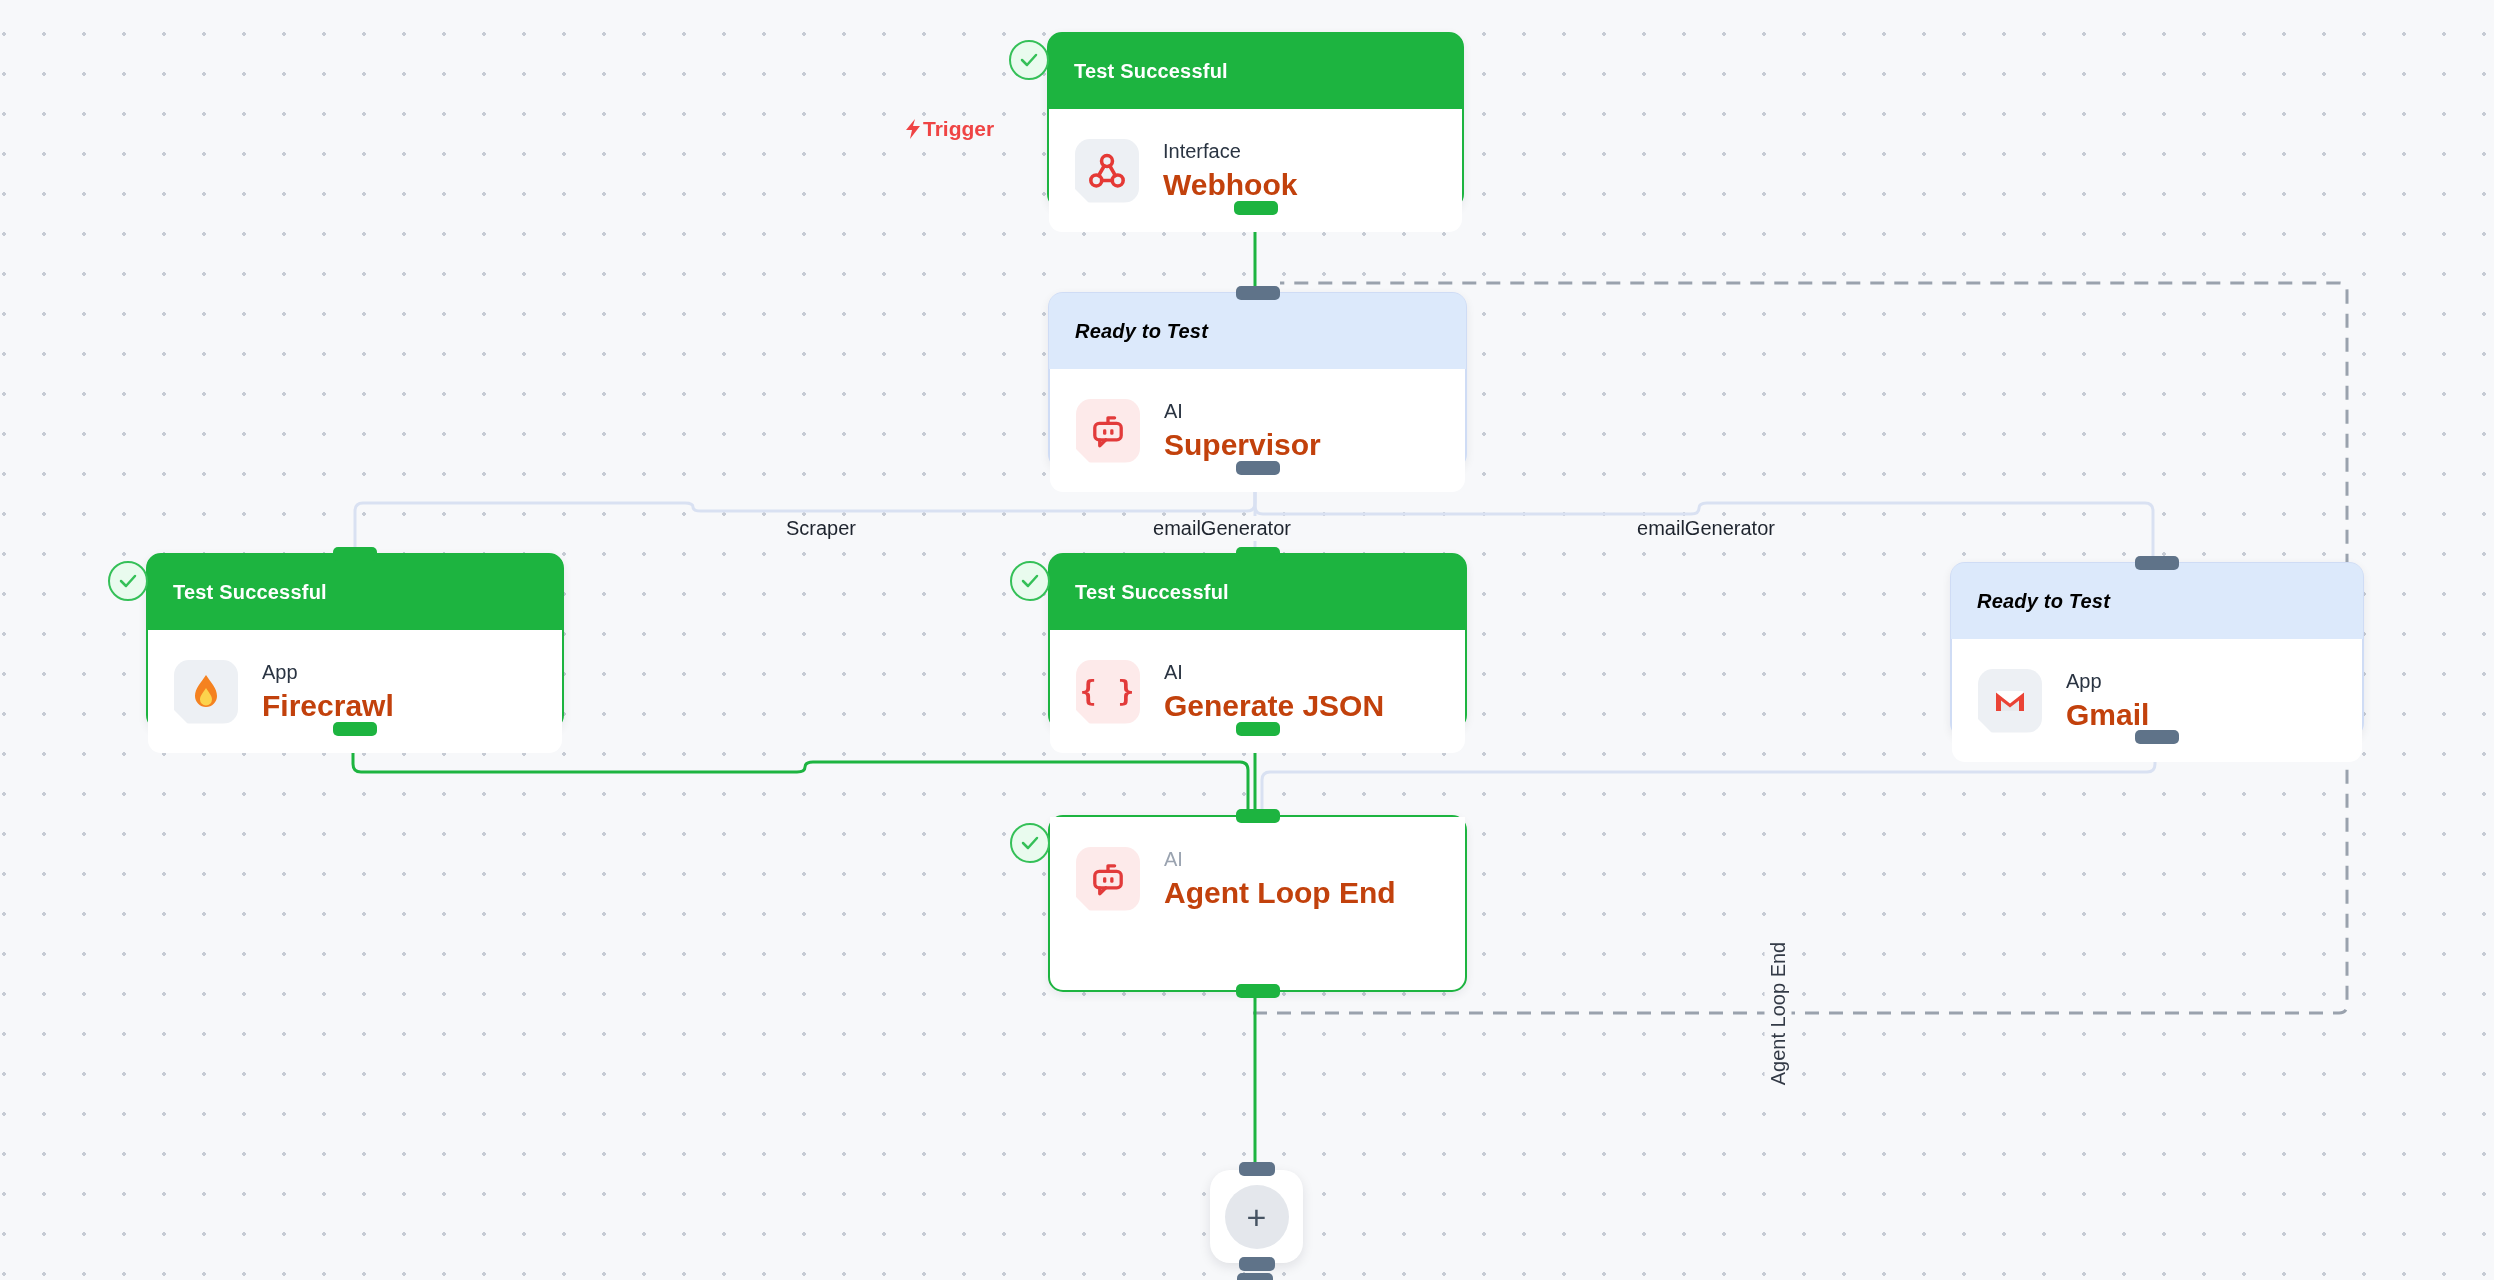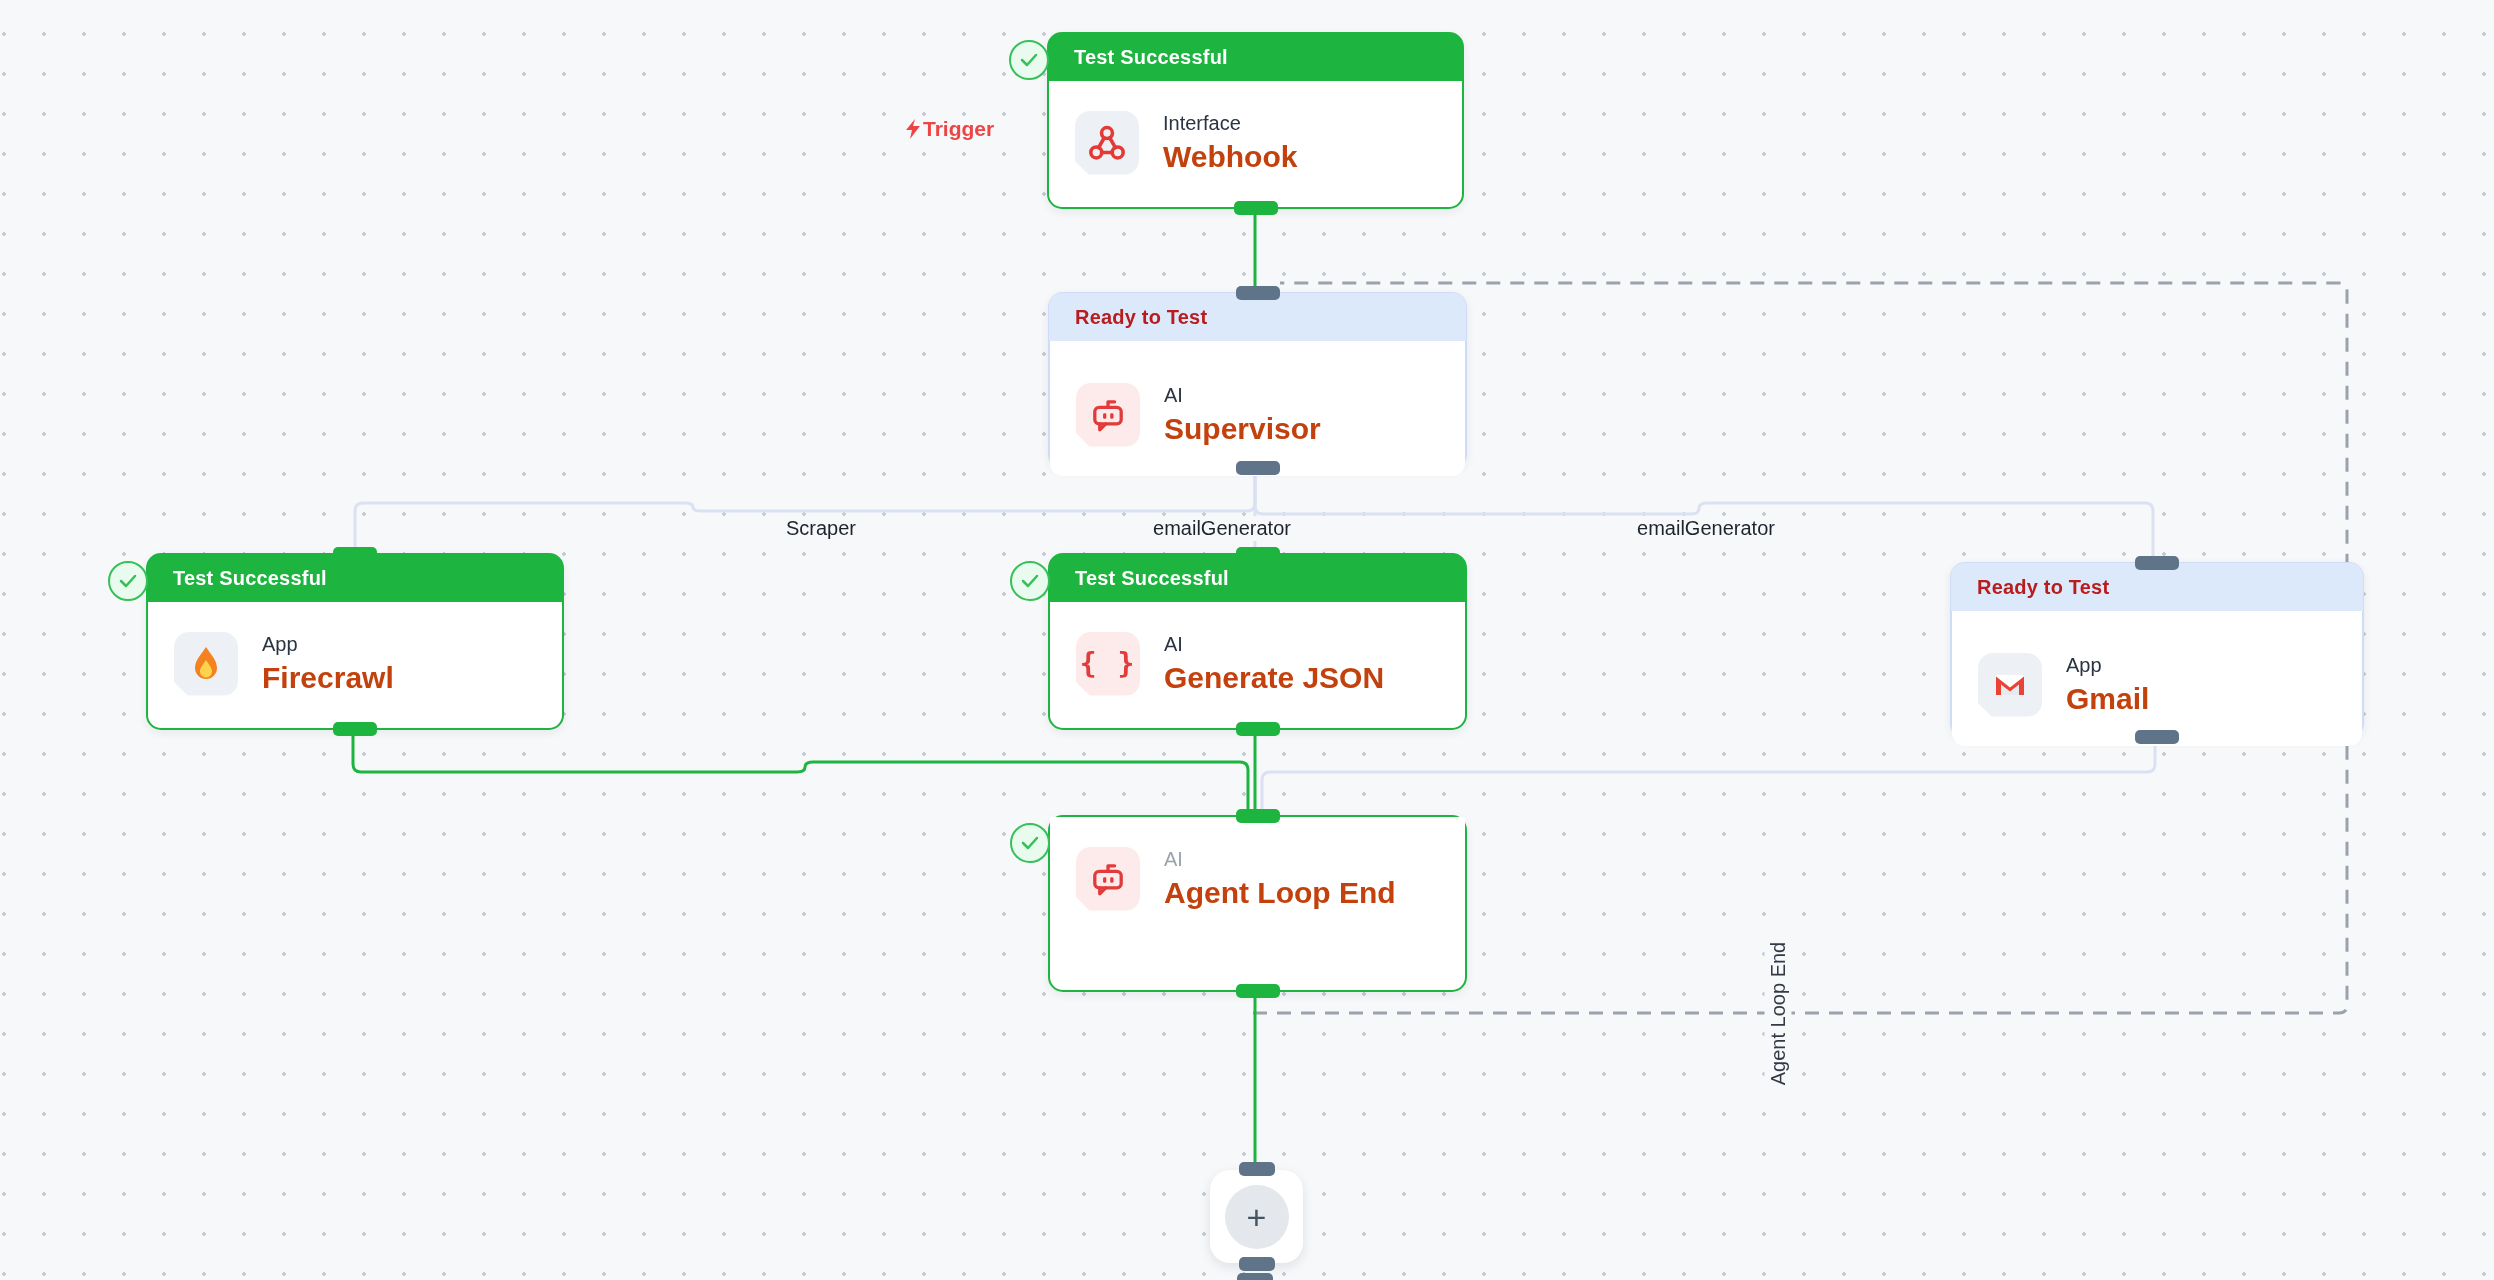--- a/index.html
+++ b/index.html
@@ -10,30 +10,30 @@
     background-image:radial-gradient(circle,#c6cbd4 1.7px,rgba(0,0,0,0) 1.9px);
     background-size:40px 40px;background-position:24px 14px;
   }
   svg.edges{position:absolute;left:0;top:0;z-index:1;}
   .node{
     position:absolute;z-index:3;border-radius:15px;background:#fff;
     box-shadow:0 3px 10px rgba(15,23,42,.07);
   }
   .node .header{
     height:48px;border-radius:13px 13px 0 0;display:flex;align-items:center;
-    padding:0 26px;font-size:20px;font-weight:700;letter-spacing:.2px;
+    padding:14px 26px;font-size:20px;font-weight:700;letter-spacing:.2px;
   }
   .node .body{
     height:123px;display:flex;align-items:center;gap:24px;padding:0 26px;
     background:#fff;border-radius:0 0 13px 13px;
   }
   .node.green{border:2px solid #1db440;}
   .node.green .header{background:#1db440;color:#ffffff;margin:-1px -1px 0 -1px;}
   .node.blue{border:2px solid #cfdcf5;}
-  .node.blue .header{background:#dce9fb;color:#b91c1c;margin:-1px -1px 12px -1px;}
+  .node.blue .header{background:#dce9fb;color:#000000;margin:-1px -1px 0 -1px;font-style:italic;}
   .tile{
     width:64px;height:64px;border-radius:15px;display:flex;align-items:center;justify-content:center;
     clip-path:polygon(0 0,100% 0,100% 100%,21% 100%,0 79%);
     flex:0 0 auto;
   }
   .tile.gray{background:#edf0f4;}
   .tile.pink{background:#fdeaea;}
   .texts{display:flex;flex-direction:column;}
   .cat{font-size:20px;color:#2a3442;line-height:1.15;}
   .cat.muted{color:#9aa3b0;}

